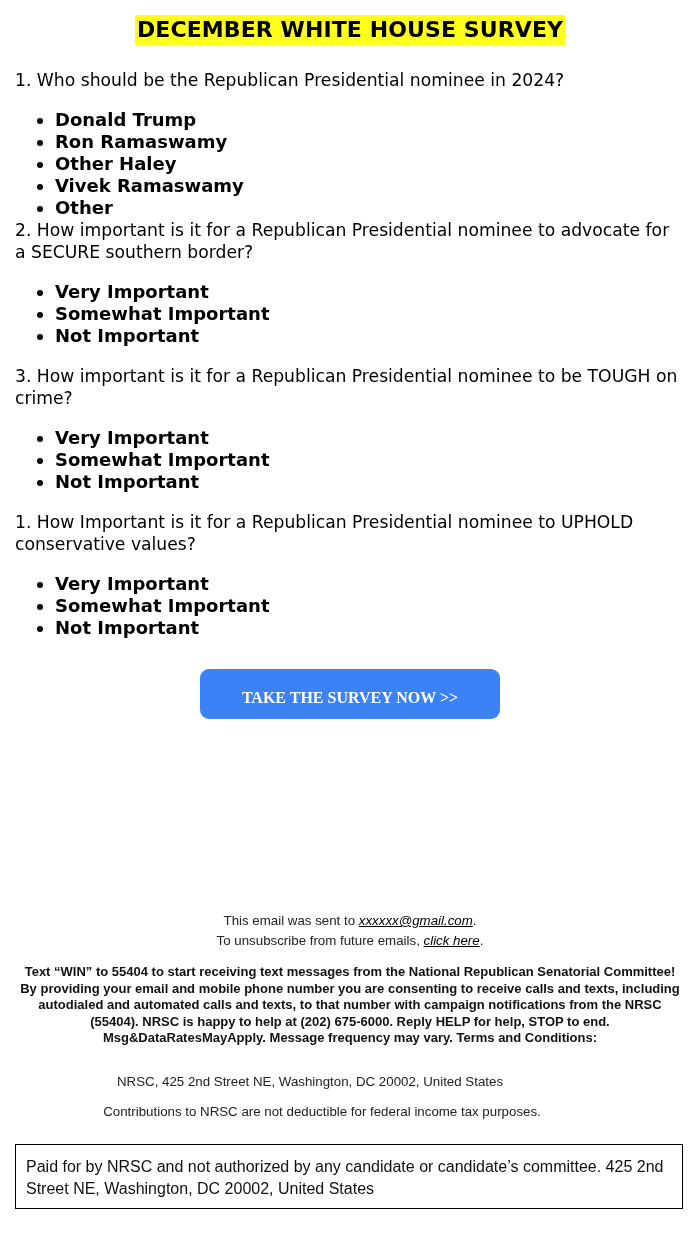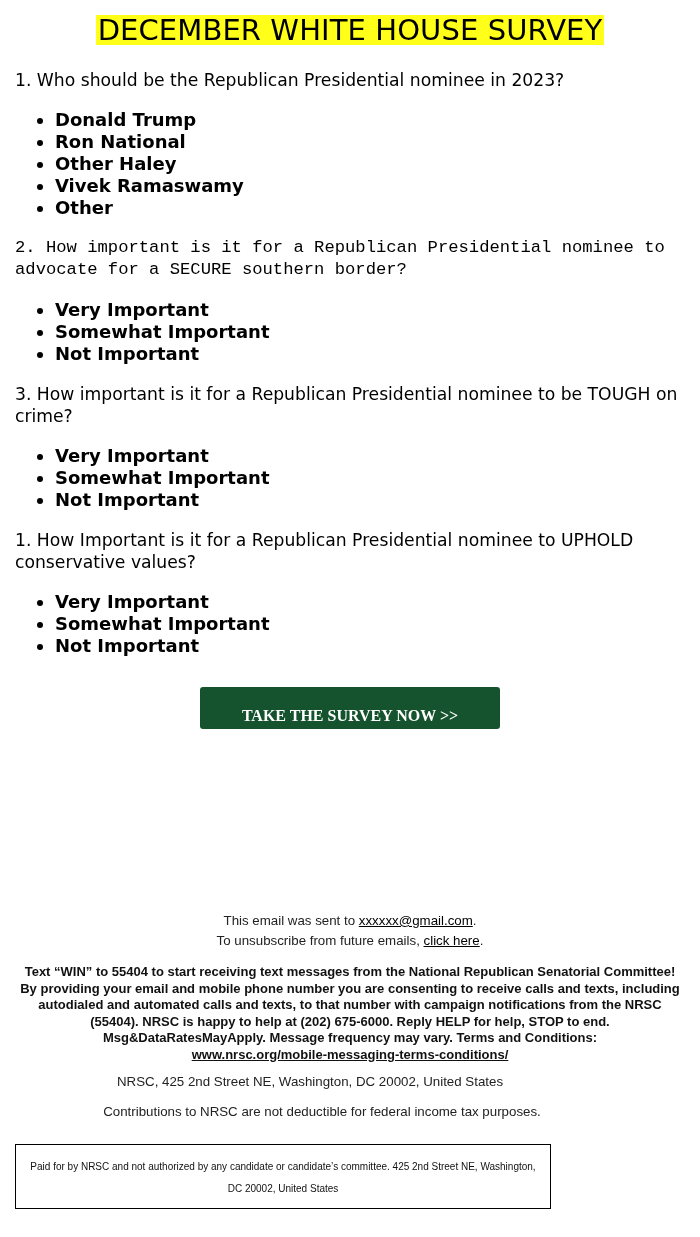--- a/index.html
+++ b/index.html
@@ -3,22 +3,22 @@
 <meta charset="utf-8">
 <style>
   html, body { margin: 0; padding: 0; background: #ffffff; }
   body { width: 700px; height: 1237px; position: relative; overflow: hidden; color: #000; }
   .wrap { padding: 0 15px; }
   .title-row { text-align: center; padding-top: 15px; }
   .title {
     display: inline-block;
     background: #ffff1a;
     font-family: "DejaVu Sans", sans-serif;
-    font-weight: normal;
-    font-size: 29px;
+    font-weight: bold;
+    font-size: 22px;
     line-height: 30px;
     padding: 0 2px;
     letter-spacing: 0.1px;
   }
   .question {
     font-family: "DejaVu Sans", sans-serif;
     font-size: 17.2px;
     line-height: 22px;
     margin: 0;
   }
@@ -29,86 +29,85 @@
     font-weight: bold;
     font-size: 18px;
     line-height: 22px;
   }
   ul.opts li { padding-left: 0; }
   .q1 { margin-top: 24px; }
   .btn-row { text-align: center; }
   .cta {
     display: inline-block;
     width: 300px;
-    height: 42px;
+    height: 50px;
     line-height: 58px;
-    background: #14532d;
+    background: #3b82f6;
     color: #ffffff;
-    border-radius: 3px;
+    border-radius: 9px;
     font-family: "Liberation Serif", serif;
     font-weight: bold;
     font-size: 16px;
     text-decoration: none;
     text-align: center;
   }
   .footer {
     font-family: "Liberation Sans", sans-serif;
     font-size: 13.3px;
     text-align: center;
     color: #222;
   }
-  .footer a { color: #000; text-decoration: underline; }
+  .footer a { color: #000; text-decoration: underline; font-style: italic; }
   .sms {
     font-family: "Liberation Sans", sans-serif;
     font-weight: bold;
     font-size: 13px;
     line-height: 16.5px;
     text-align: center;
     margin: 0 15px;
     color: #111;
   }
   .sms a { color: #111; text-decoration: underline; }
   .disclaimer {
     position: absolute;
     left: 15px;
     top: 1144px;
-    width: 536px;
+    width: 668px;
     height: 65px;
     border: 1px solid #000;
     box-sizing: border-box;
     font-family: "Liberation Sans", sans-serif;
-    font-size: 10px;
+    font-size: 16px;
     line-height: 22px;
-    text-align: center;
     padding: 11px 10px 0 10px;
     color: #111;
   }
 </style>
 </head>
 <body>
 
 <div class="wrap">
 
   <div class="title-row">
     <span class="title">DECEMBER WHITE HOUSE SURVEY</span>
   </div>
 
   <section>
-    <p class="question q1">1. Who should be the Republican Presidential nominee in 2023?</p>
+    <p class="question q1">1. Who should be the Republican Presidential nominee in 2024?</p>
     <ul class="opts" style="margin-top:18px;">
       <li>Donald Trump</li>
-      <li>Ron National</li>
+      <li>Ron Ramaswamy</li>
       <li>Other Haley</li>
       <li>Vivek Ramaswamy</li>
       <li>Other</li>
     </ul>
   </section>
 
   <section>
-    <p class="question" style="margin-top:18px;font-family:Liberation Mono, monospace;">2. How important is it for a Republican Presidential nominee to advocate for a SECURE southern border?</p>
+    <p class="question" style="">2. How important is it for a Republican Presidential nominee to advocate for a SECURE southern border?</p>
     <ul class="opts" style="margin-top:18px;">
       <li>Very Important</li>
       <li>Somewhat Important</li>
       <li>Not Important</li>
     </ul>
   </section>
 
   <section>
     <p class="question" style="margin-top:18px;">3. How important is it for a Republican Presidential nominee to be TOUGH on crime?</p>
     <ul class="opts" style="margin-top:18px;">
@@ -136,20 +135,19 @@
   <div>
     <span>This email was sent to </span><a>xxxxxx@gmail.com</a><span>.</span>
   </div>
   <div>
     <span>To unsubscribe from future emails, </span><a>click here</a><span>.</span>
   </div>
 </div>
 
 <div class="sms" style="position:absolute; left:0; top:964px; width:670px;">
   <span>Text “WIN” to 55404 to start receiving text messages from the National Republican Senatorial Committee! By providing your email and mobile phone number you are consenting to receive calls and texts, including autodialed and automated calls and texts, to that number with campaign notifications from the NRSC (55404). NRSC is happy to help at (202) 675-6000. Reply HELP for help, STOP to end. Msg&amp;DataRatesMayApply. Message frequency may vary. Terms and Conditions:</span><br>
-  <a>www.nrsc.org/mobile-messaging-terms-conditions/</a>
 </div>
 
 <div class="footer" style="position:absolute; left:0; top:1074px; width:620px;">NRSC, 425 2nd Street NE, Washington, DC 20002, United States</div>
 
 <div class="footer" style="position:absolute; left:0; top:1104px; width:644px;">Contributions to NRSC are not deductible for federal income tax purposes.</div>
 
 <div class="disclaimer">Paid for by NRSC and not authorized by any candidate or candidate’s committee. 425 2nd Street NE, Washington, DC 20002, United States</div>
 
 </body></html>

